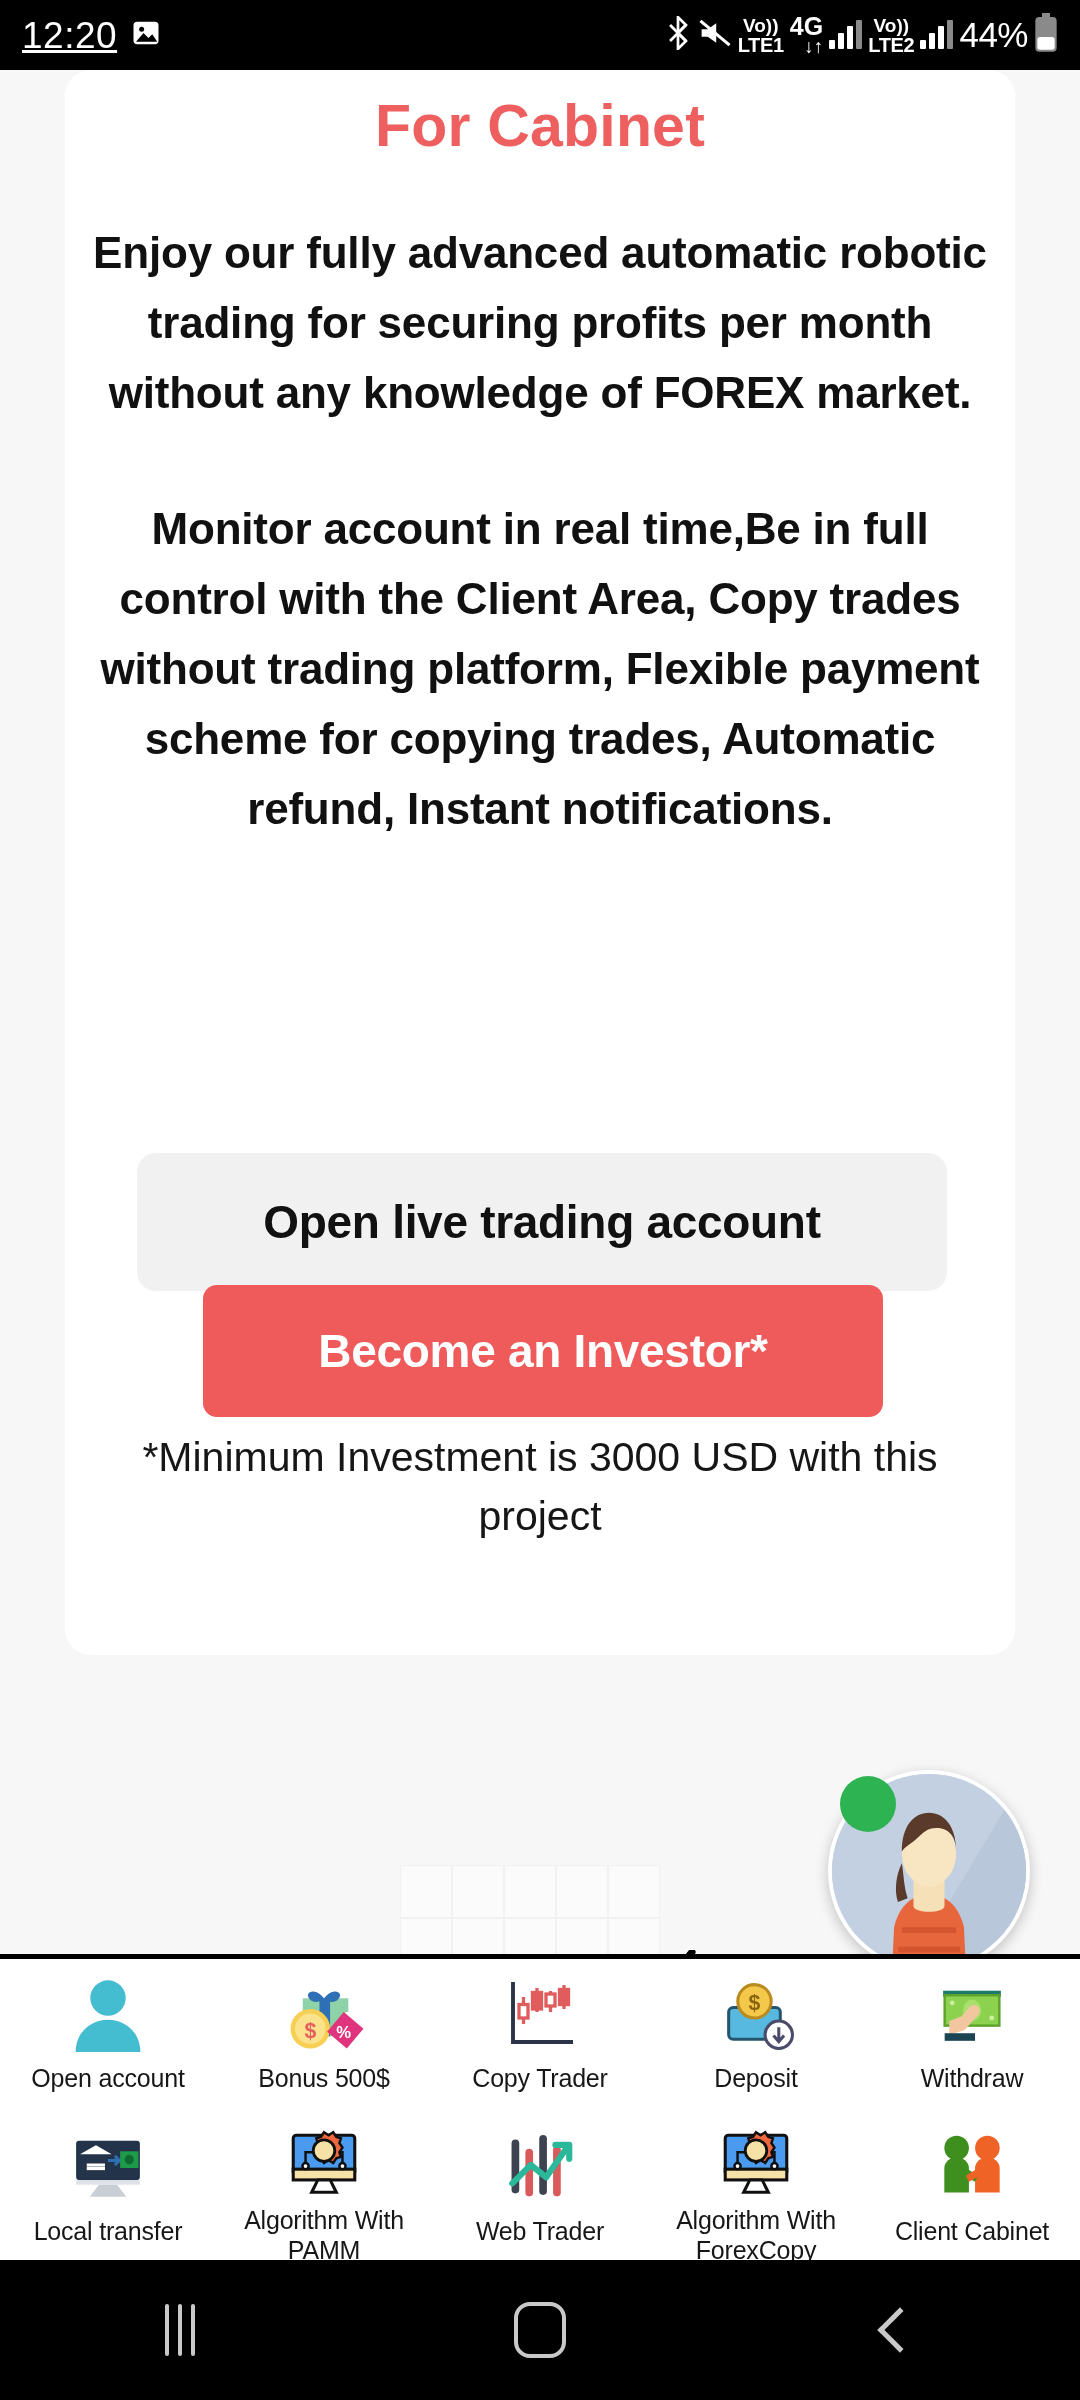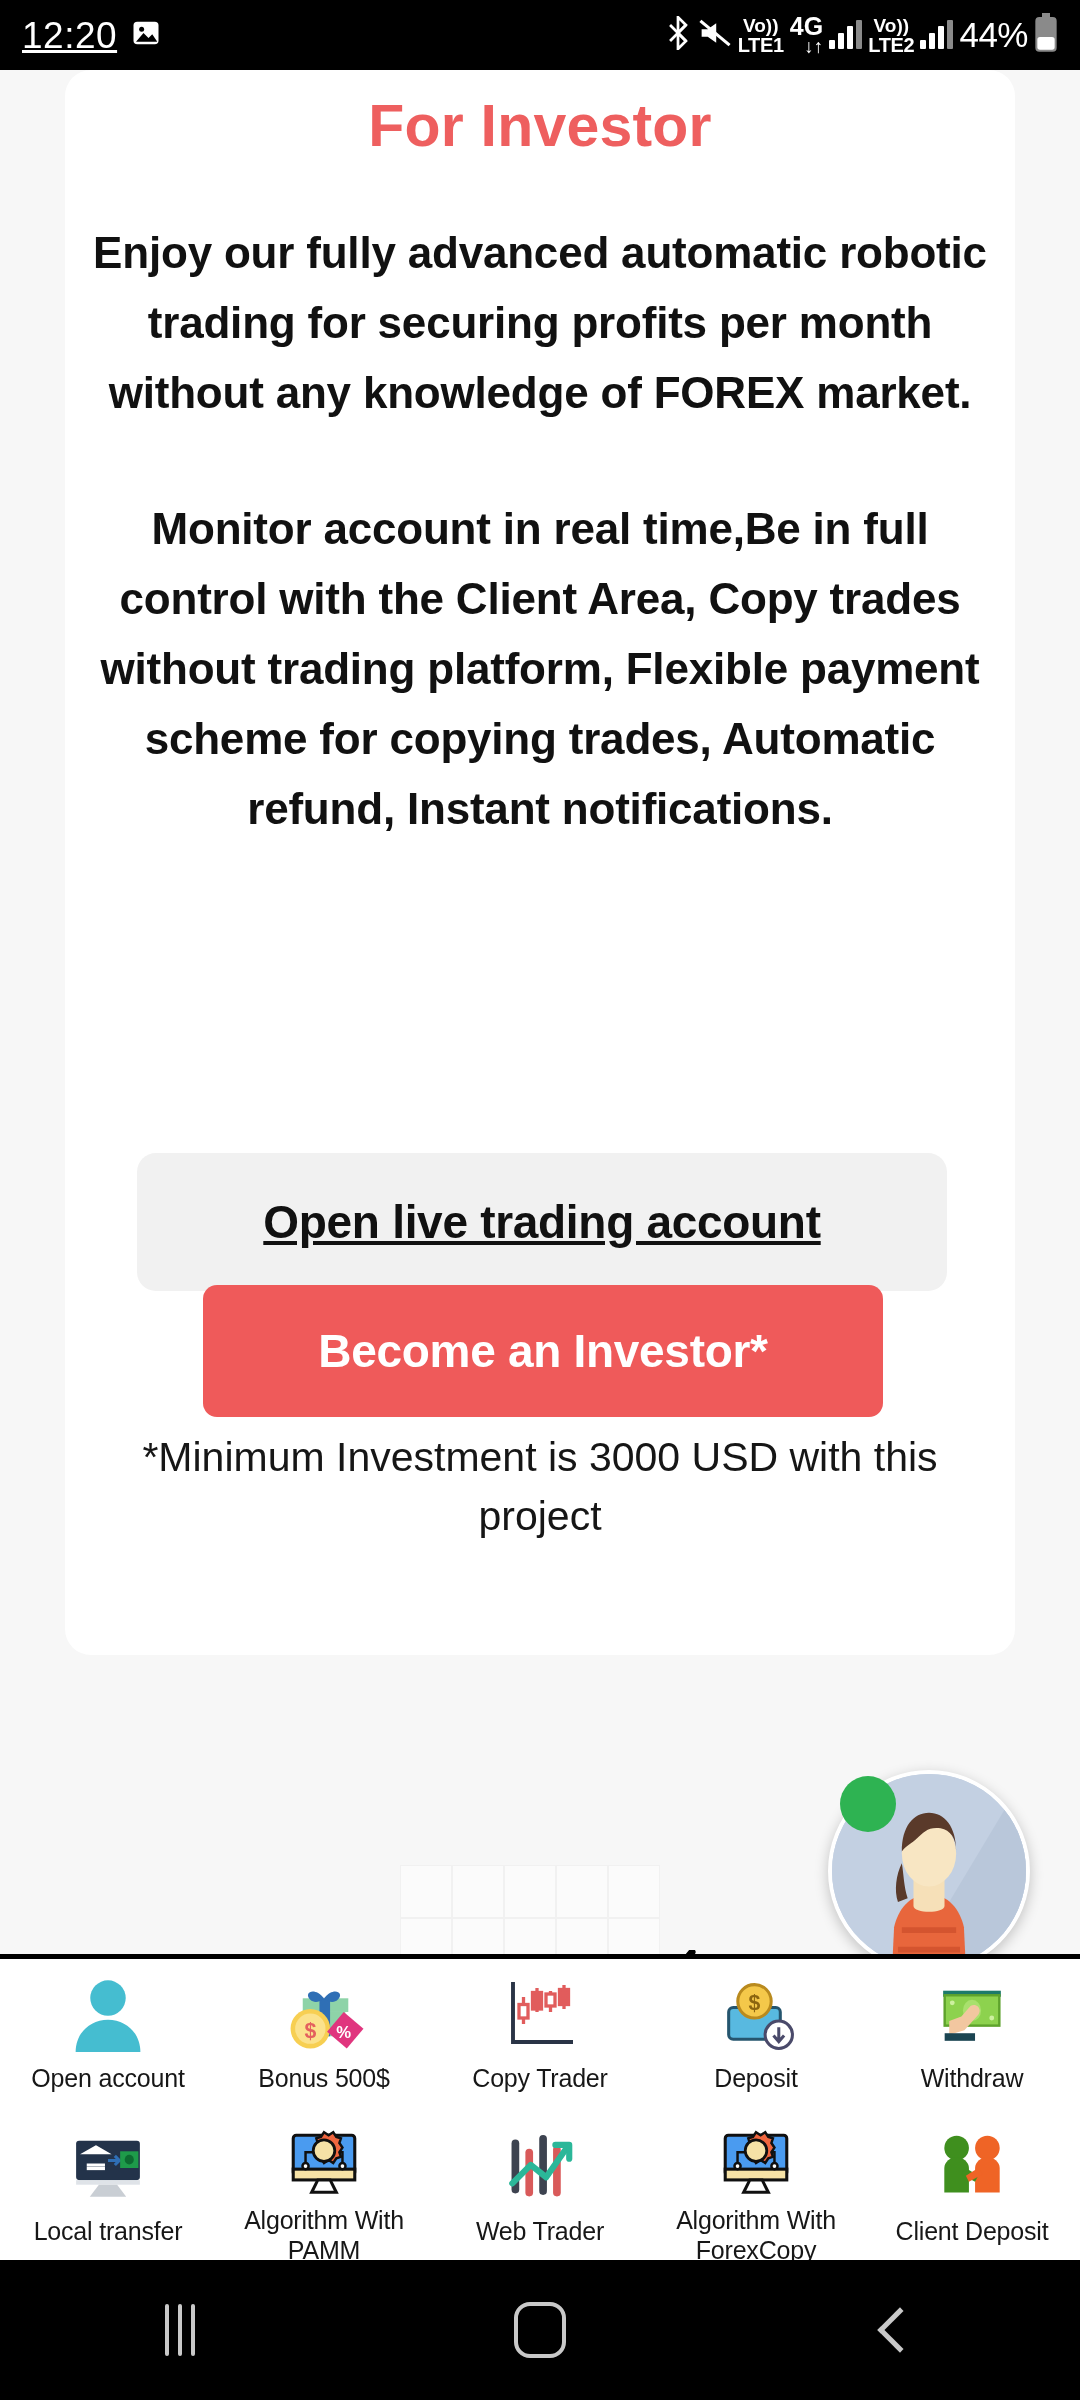--- a/index.html
+++ b/index.html
@@ -56,21 +56,21 @@
     padding:0 18px;
   }
   .para.p1{ margin-top:66px; }
   .para.p2{ margin-top:58px; }
 
   .btn-ghost{
     position:absolute; left:72px; top:1083px; width:810px; height:138px;
     background:#f1f1f1; border-radius:19px; border:none;
     display:flex; align-items:center; justify-content:center;
     font-family:"Liberation Sans", sans-serif;
-    font-size:46px; font-weight:bold; color:#111; letter-spacing:-.3px;text-decoration:underline;
+    font-size:46px; font-weight:bold; color:#111; letter-spacing:-.3px;
   }
   .btn-primary{
     position:absolute; left:138px; top:1215px; width:680px; height:132px;
     background:#ef5a5a; border-radius:14px; border:none;
     display:flex; align-items:center; justify-content:center;
     font-family:"Liberation Sans", sans-serif;
     font-size:46px; font-weight:bold; color:#fff; letter-spacing:-.3px;
   }
   .note{
     position:absolute; left:40px; top:1358px; width:870px;
@@ -190,21 +190,21 @@
             <rect x="1" y="3" width="16" height="26" rx="3" fill="#8a8a8a"></rect>
             <rect x="2.5" y="18" width="13" height="9.5" rx="2" fill="#fff"></rect>
           </svg>
       </span>
     </div>
   </div>
 
   <div class="page">
 
     <div class="card">
-      <div class="title">For Investor</div>
+      <div class="title">For Cabinet</div>
       <div class="para p2">Enjoy our fully advanced automatic robotic trading for securing profits per month without any knowledge of FOREX market.</div>
       <div class="para p1">Monitor account in real time,Be in full control with the Client Area, Copy trades without trading platform, Flexible payment scheme for copying trades, Automatic refund, Instant notifications.</div>
 
       <button class="btn-ghost">Open live trading account</button>
       <button class="btn-primary">Become an Investor*</button>
 
       <div class="note">*Minimum Investment is 3000 USD with this project</div>
     </div>
 
     <div class="grid-ph">
@@ -401,21 +401,21 @@
         <div class="iart">
           <svg width="80" height="74" viewBox="0 0 52 48">
             <circle cx="16" cy="11" r="8" fill="#3f8f1e"></circle>
             <path d="M8 24 c0-4 4-7 8-7 s8 3 8 7 v16 h-16z" fill="#3f8f1e"></path>
             <circle cx="36" cy="11" r="8" fill="#ef6426"></circle>
             <path d="M28 24 c0-4 4-7 8-7 s8 3 8 7 v16 h-16z" fill="#ef6426"></path>
             <path d="M22 24 l8 5 l-2 4 l-9-5z" fill="#3f8f1e"></path>
             <path d="M30 24 l-8 5 l2 4 l9-5z" fill="#ef6426"></path>
           </svg>
         </div>
-        <div class="ilabel">Client Deposit</div>
+        <div class="ilabel">Client Cabinet</div>
       </div>
     </div>
   </div>
 
   <div class="navbar">
     <div class="navbtn">
       <span class="nav-recents">
           <i></i>
           <i></i>
           <i></i>

